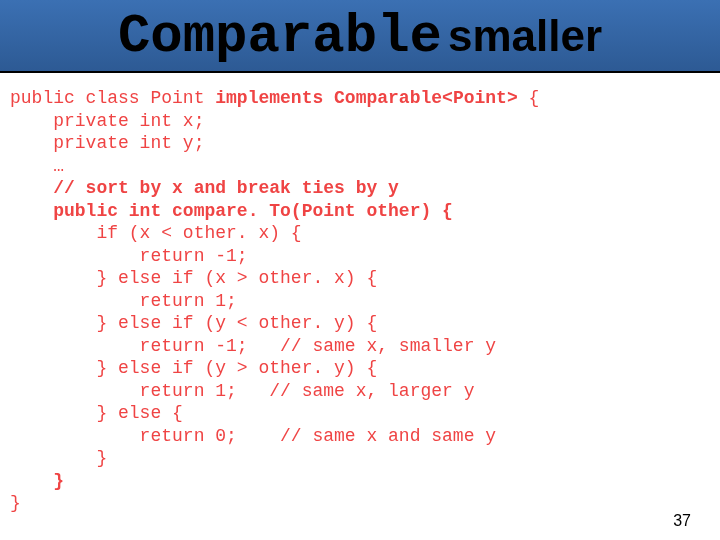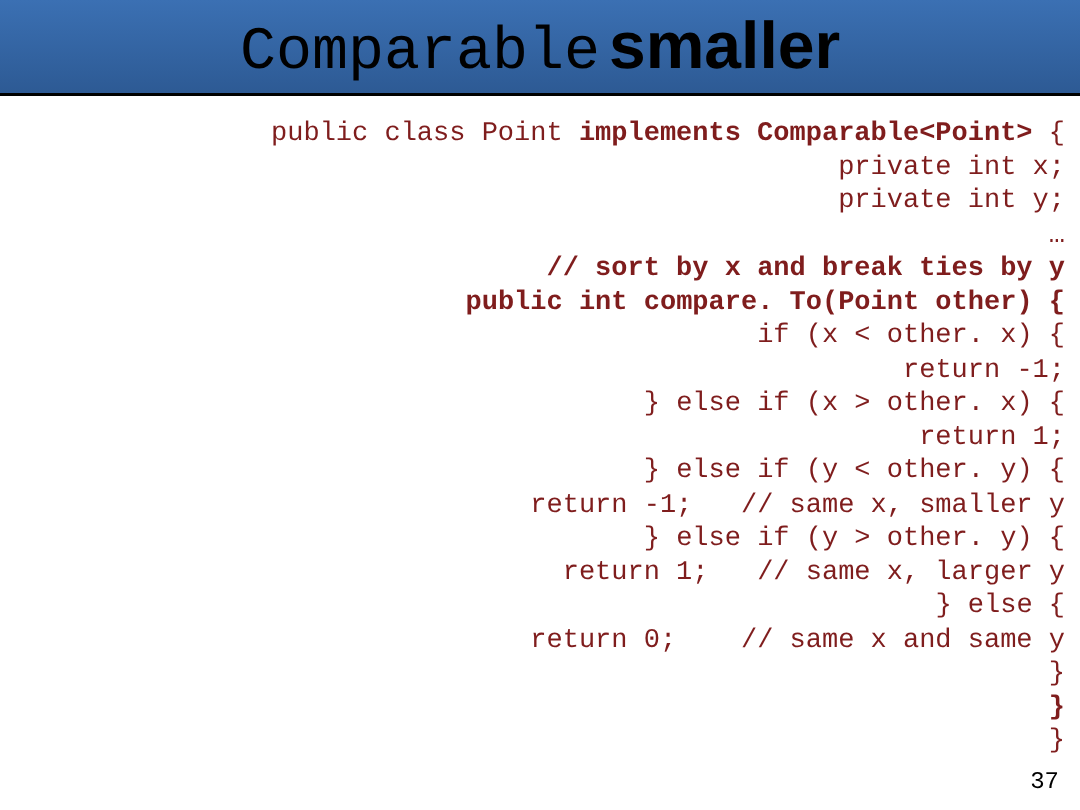--- a/index.html
+++ b/index.html
@@ -18,47 +18,46 @@
     background: #ffffff;
   }
   .title-bar {
     background: linear-gradient(to bottom, #3b70b3 0%, #2d5a94 100%);
     border-bottom: 2px solid #000;
     padding: 6px 0 4px 0;
     text-align: center;
   }
   .title-bar .t1 {
     font-family: "Courier New", Courier, monospace;
-    font-weight: normal;
-    font-size: 40px;
+    font-weight: bold;
+    font-size: 54px;
     color: #000;
     letter-spacing: 0px;
   }
   .title-bar .t2 {
     font-family: "Trebuchet MS", Arial, sans-serif;
     font-weight: bold;
     font-size: 44px;
     color: #000;
     margin-left: 6px;
   }
   .code {
     white-space: pre;
     font-family: "Courier New", Courier, monospace;
     font-size: 18px;
     line-height: 1.25;
-    color: #7f1d1d;
+    color: #ef4444;
     padding: 14px 10px 0 10px;
-    text-align: right;
   }
   .b { font-weight: bold; }
   .pagenum {
     position: absolute;
-    right: 14px;
+    right: 29px;
     bottom: 10px;
-    font-family: Liberation Mono, monospace;
+    font-family: Liberation Sans, sans-serif;
     font-size: 16px;
     color: #000;
   }
 </style>
 </head>
 <body>
 
 <div class="slide">
 
   <div class="title-bar">

